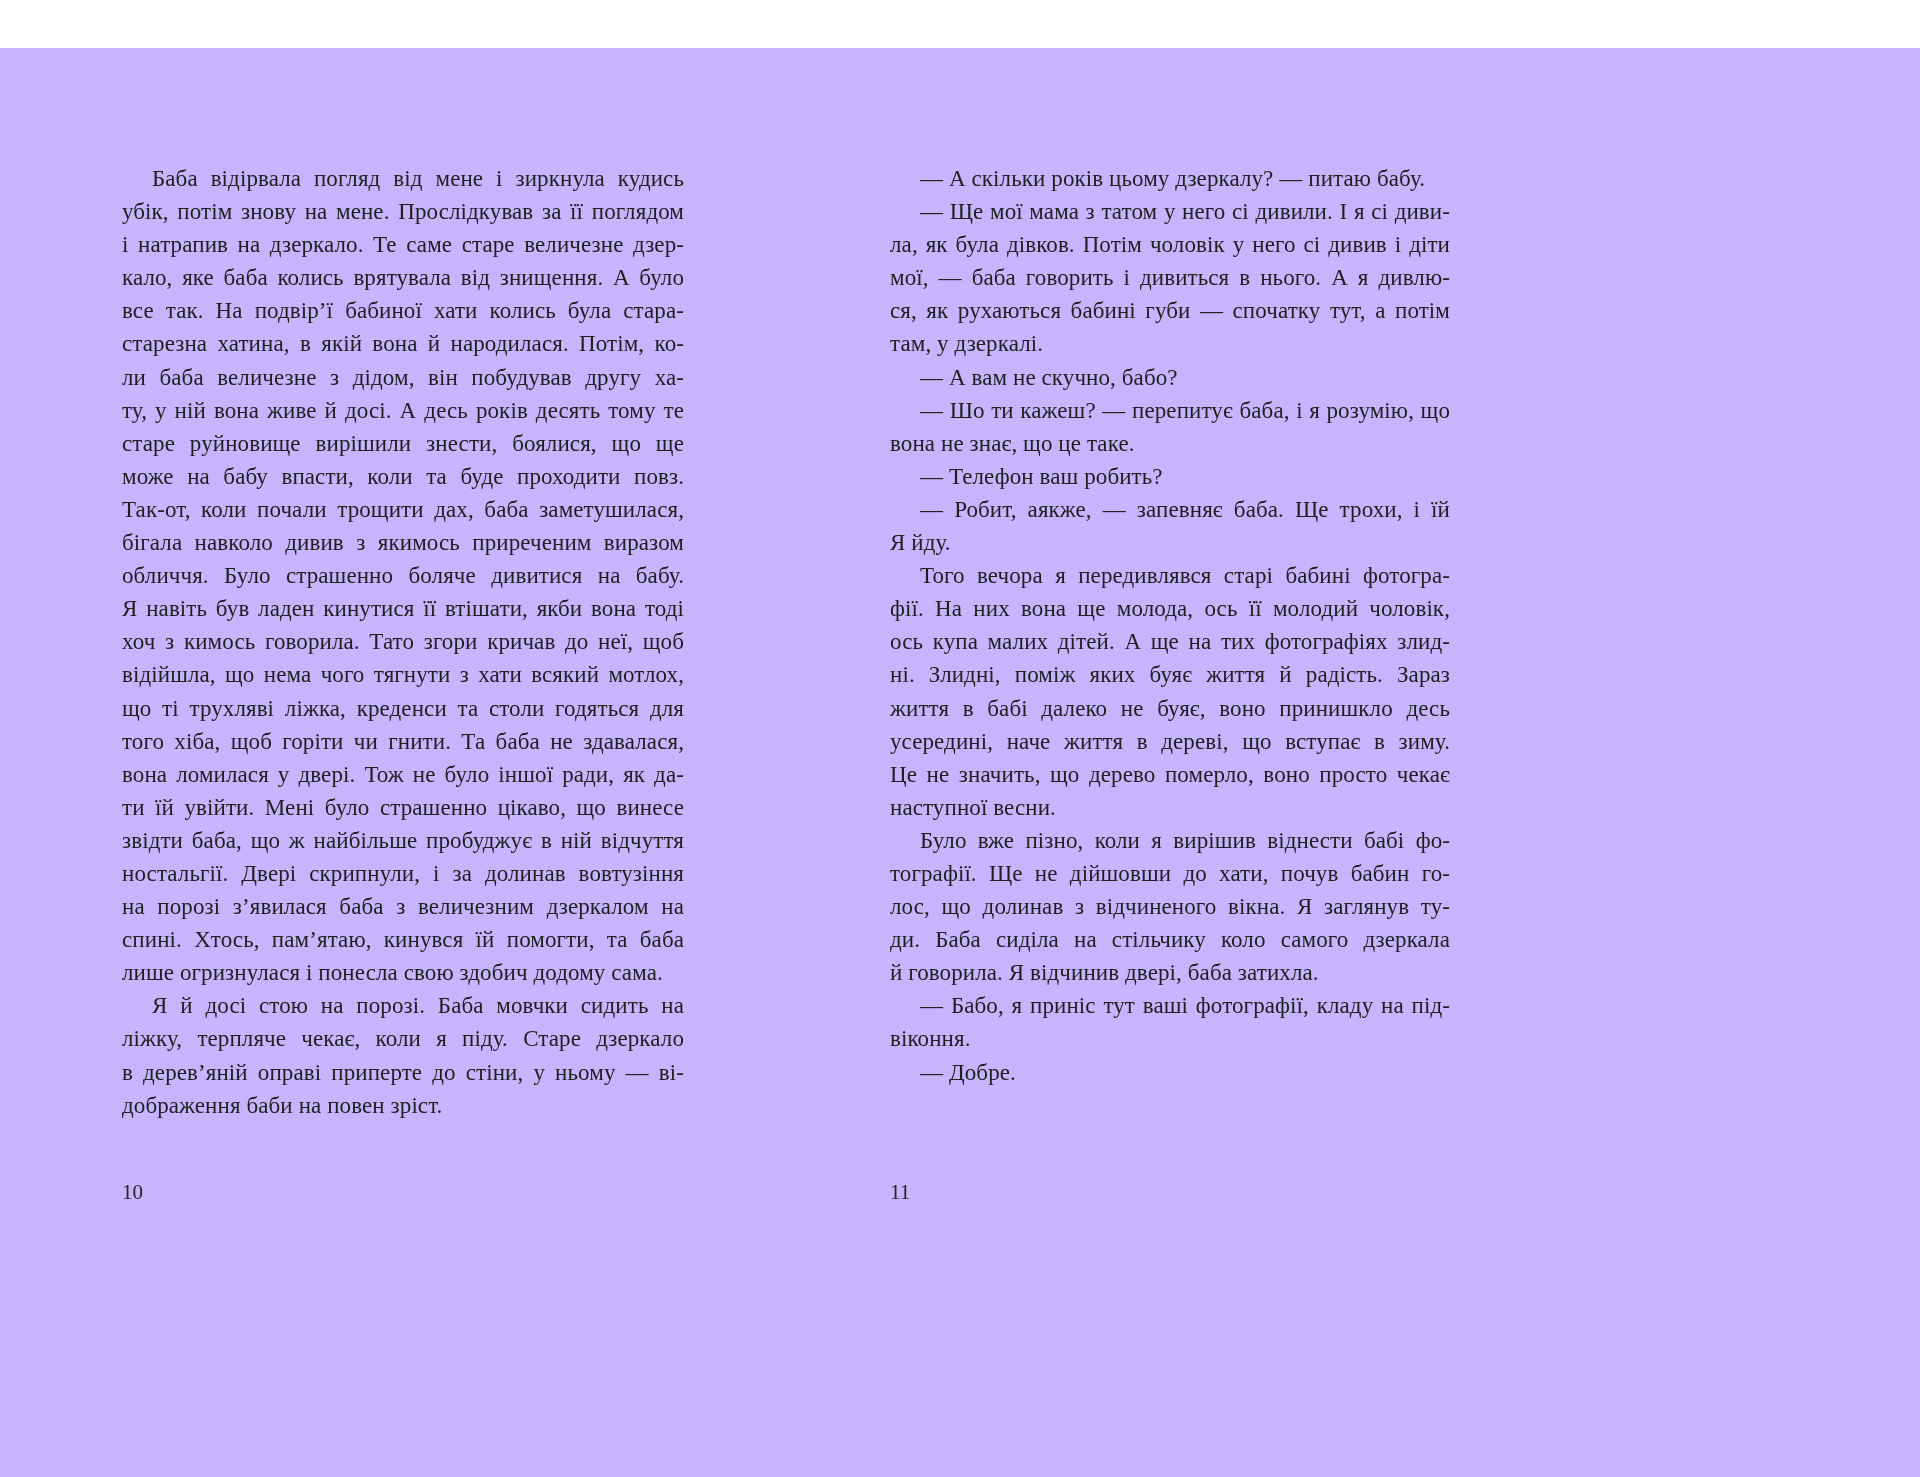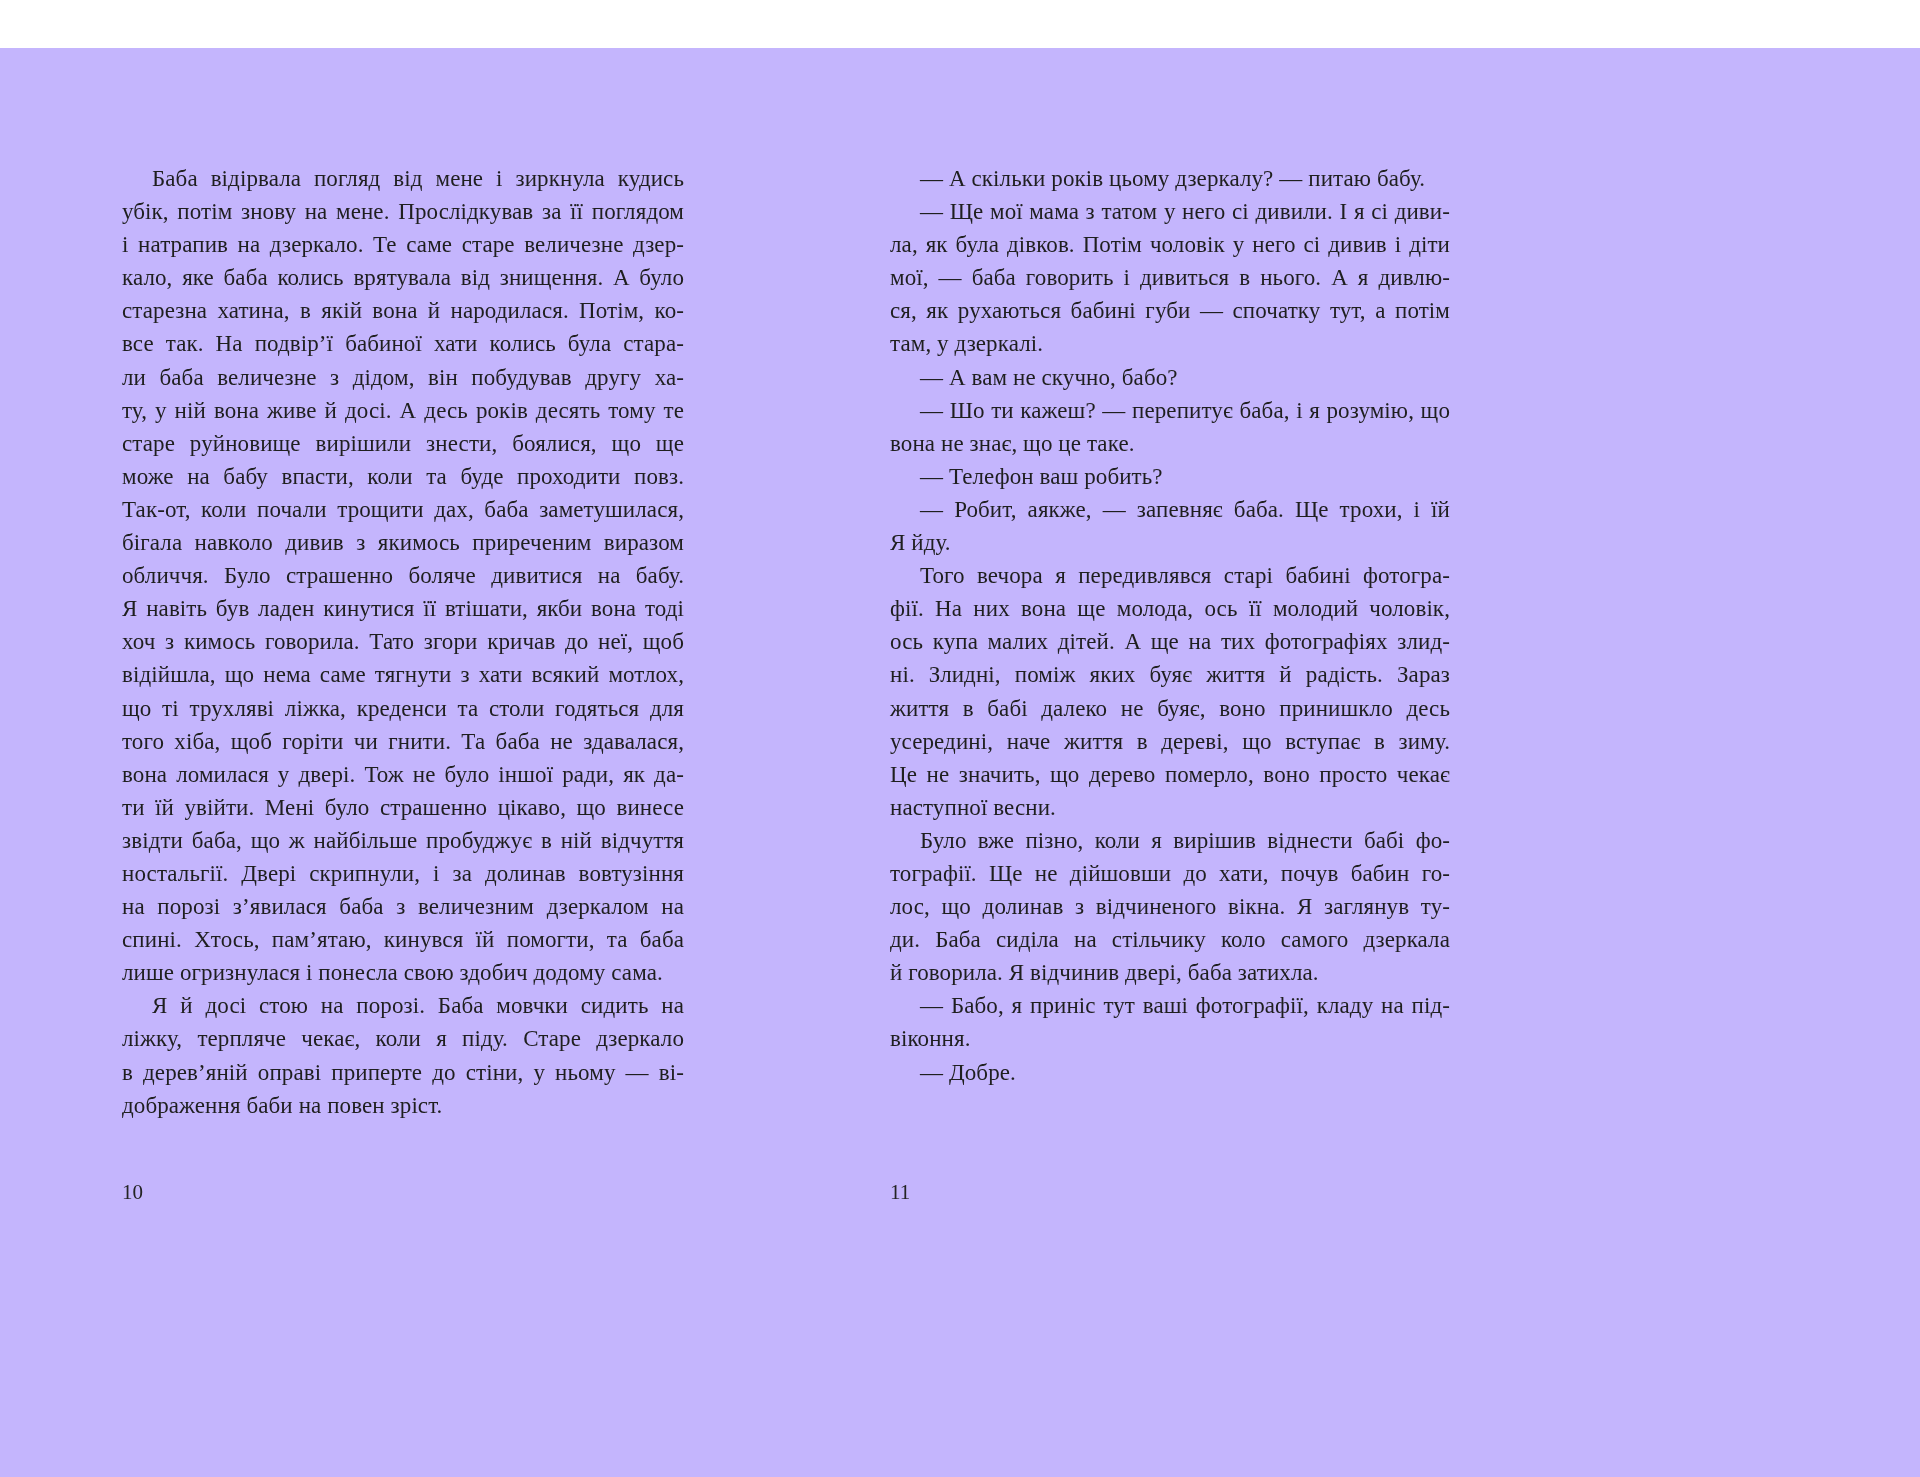--- a/index.html
+++ b/index.html
@@ -62,32 +62,32 @@
 <body>
 
 <div class="spread">
 
   <section class="page page-left">
     <div class="text-block">
         <div class="line indent">Баба відірвала погляд від мене і зиркнула кудись</div>
         <div class="line">убік, потім знову на мене. Прослідкував за її поглядом</div>
         <div class="line">і натрапив на дзеркало. Те саме старе величезне дзер-</div>
         <div class="line">кало, яке баба колись врятувала від знищення. А було</div>
+        <div class="line">все так. На подвір’ї бабиної хати колись була стара-</div>
         <div class="line">старезна хатина, в якій вона й народилася. Потім, ко-</div>
-        <div class="line">все так. На подвір’ї бабиної хати колись була стара-</div>
         <div class="line">ли баба величезне з дідом, він побудував другу ха-</div>
         <div class="line">ту, у ній вона живе й досі. А десь років десять тому те</div>
         <div class="line">старе руйновище вирішили знести, боялися, що ще</div>
         <div class="line">може на бабу впасти, коли та буде проходити повз.</div>
         <div class="line">Так-от, коли почали трощити дах, баба заметушилася,</div>
         <div class="line">бігала навколо дивив з якимось приреченим виразом</div>
         <div class="line">обличчя. Було страшенно боляче дивитися на бабу.</div>
         <div class="line">Я навіть був ладен кинутися її втішати, якби вона тоді</div>
         <div class="line">хоч з кимось говорила. Тато згори кричав до неї, щоб</div>
-        <div class="line">відійшла, що нема саме тягнути з хати всякий мотлох,</div>
+        <div class="line">відійшла, що нема чого тягнути з хати всякий мотлох,</div>
         <div class="line">що ті трухляві ліжка, креденси та столи годяться для</div>
         <div class="line">того хіба, щоб горіти чи гнити. Та баба не здавалася,</div>
         <div class="line">вона ломилася у двері. Тож не було іншої ради, як да-</div>
         <div class="line">ти їй увійти. Мені було страшенно цікаво, що винесе</div>
         <div class="line">звідти баба, що ж найбільше пробуджує в ній відчуття</div>
         <div class="line">ностальгії. Двері скрипнули, і за долинав вовтузіння</div>
         <div class="line">на порозі з’явилася баба з величезним дзеркалом на</div>
         <div class="line">спині. Хтось, пам’ятаю, кинувся їй помогти, та баба</div>
         <div class="line last">лише огризнулася і понесла свою здобич додому сама.</div>
         <div class="line indent">Я й досі стою на порозі. Баба мовчки сидить на</div>

